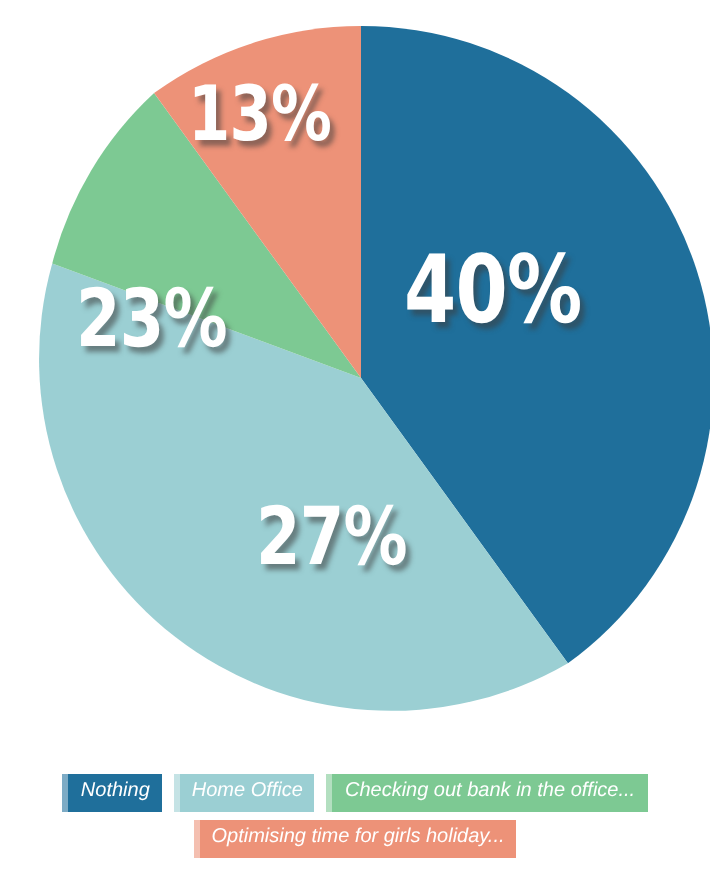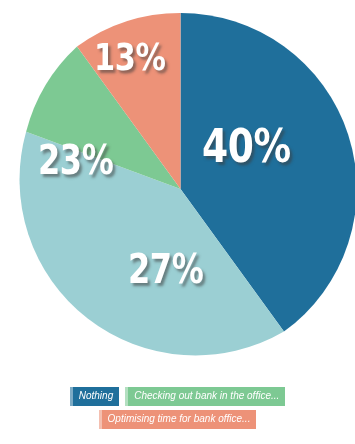--- a/index.html
+++ b/index.html
@@ -135,20 +135,21 @@
 
     <div class="pct-label pct-40">40%</div>
     <div class="pct-label pct-27">27%</div>
     <div class="pct-label pct-23">23%</div>
     <div class="pct-label pct-13">13%</div>
   </div>
 
   <div class="legend">
     <div class="legend-row legend-row-1">
       <span class="legend-chip chip-nothing">Nothing</span>
+      <span class="legend-chip chip-home-office">Home Office</span>
       <span class="legend-chip chip-checking">Checking out bank in the office...</span>
     </div>
     <div class="legend-row legend-row-2">
-      <span class="legend-chip chip-optimising">Optimising time for bank office...</span>
+      <span class="legend-chip chip-optimising">Optimising time for girls holiday...</span>
     </div>
   </div>
 
 </div>
 
 </body></html>

